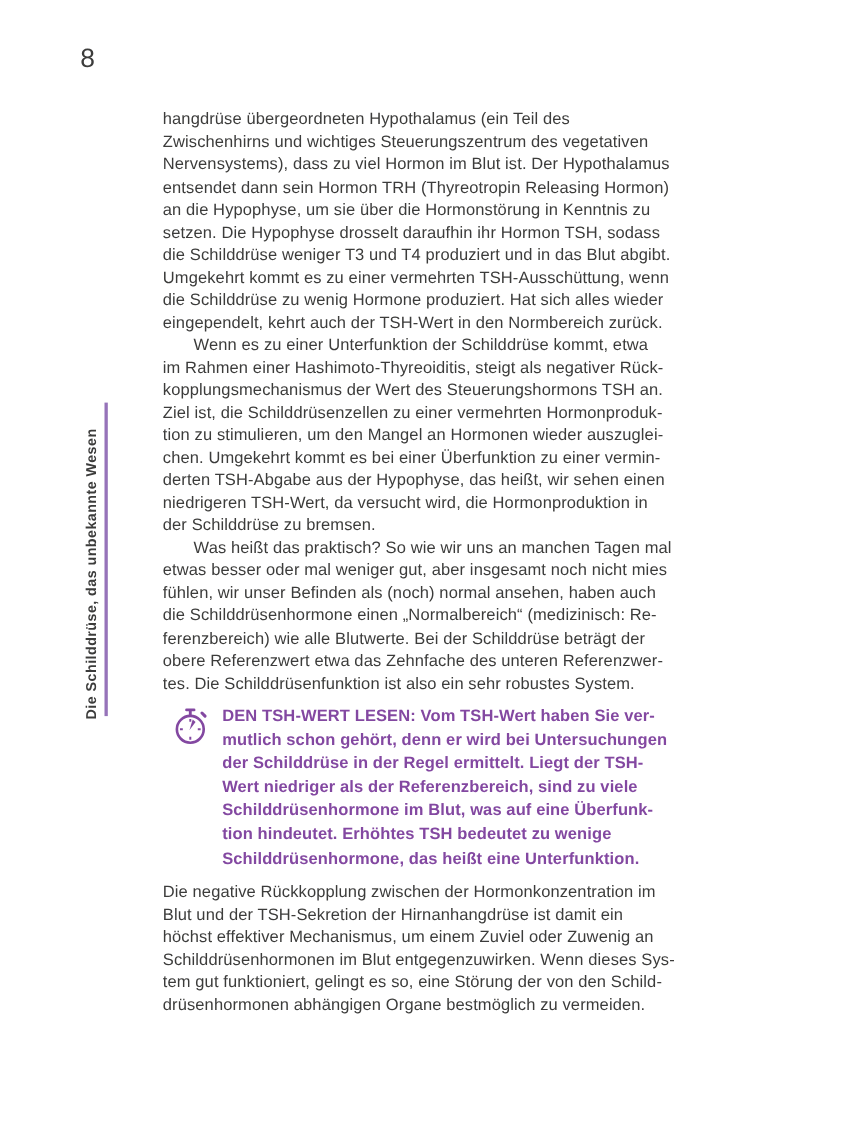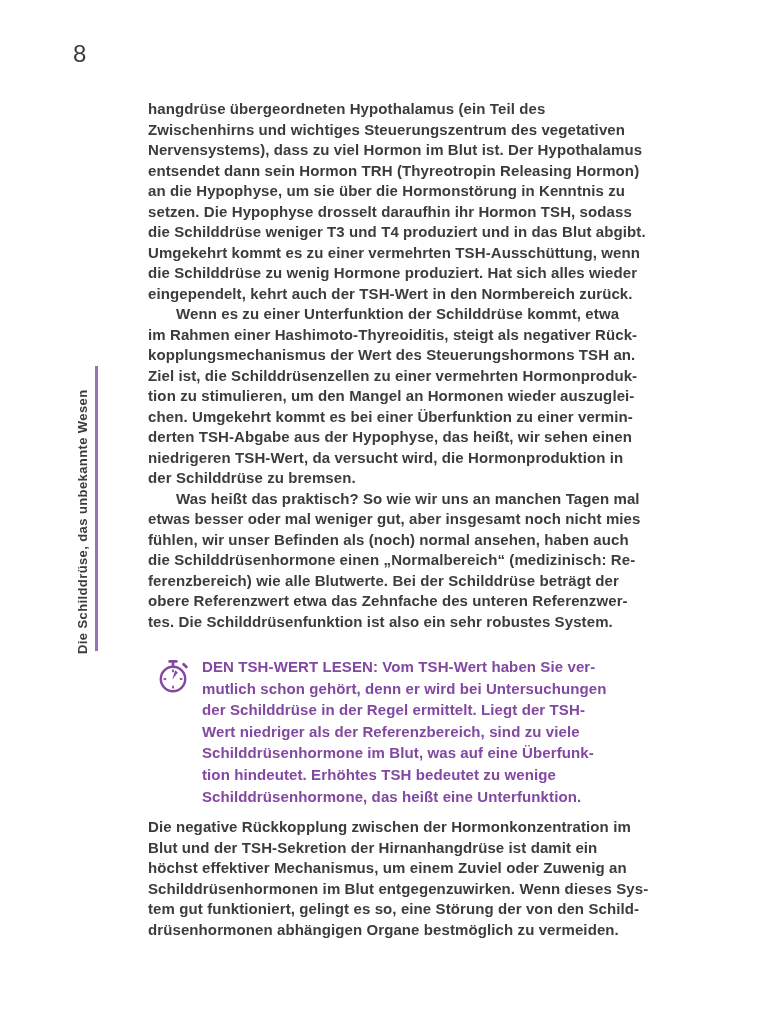--- a/index.html
+++ b/index.html
@@ -54,27 +54,26 @@
     left: 148px;
     top: 99px;
     width: 535px;
   }
   .para {
     font-size: 15px;
     line-height: 20.5px;
     letter-spacing: 0.1px;
     color: #3c3c3b;
     white-space: pre-line;
-    font-weight: bold;
   }
   .para.indent { text-indent: 28px; }
   .callout {
     display: flex;
     align-items: flex-start;
-    margin: 24px 0 10px 8px;
+    margin: 8px 0 10px 8px;
   }
   .callout .icon-wrap {
     flex: 0 0 36px;
     width: 36px;
     height: 40px;
     margin-right: 10px;
     margin-top: 1px;
   }
   .callout-text {
     font-size: 15px;

